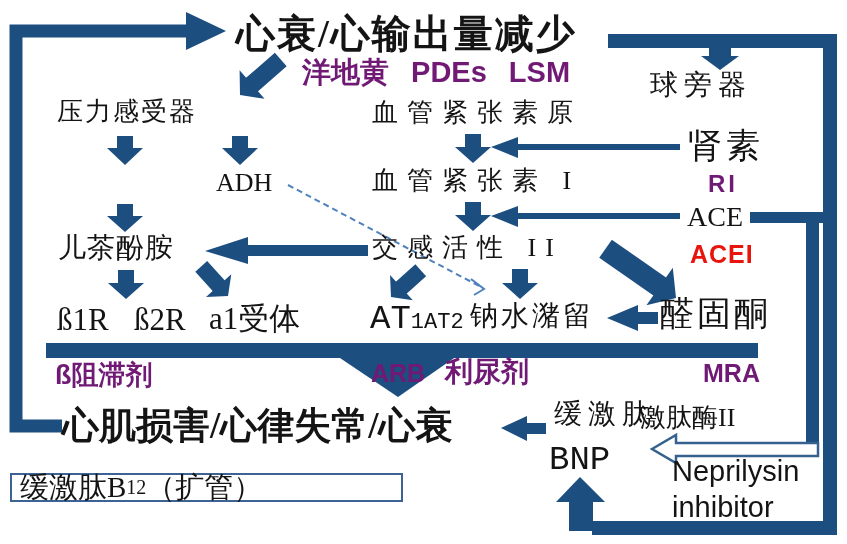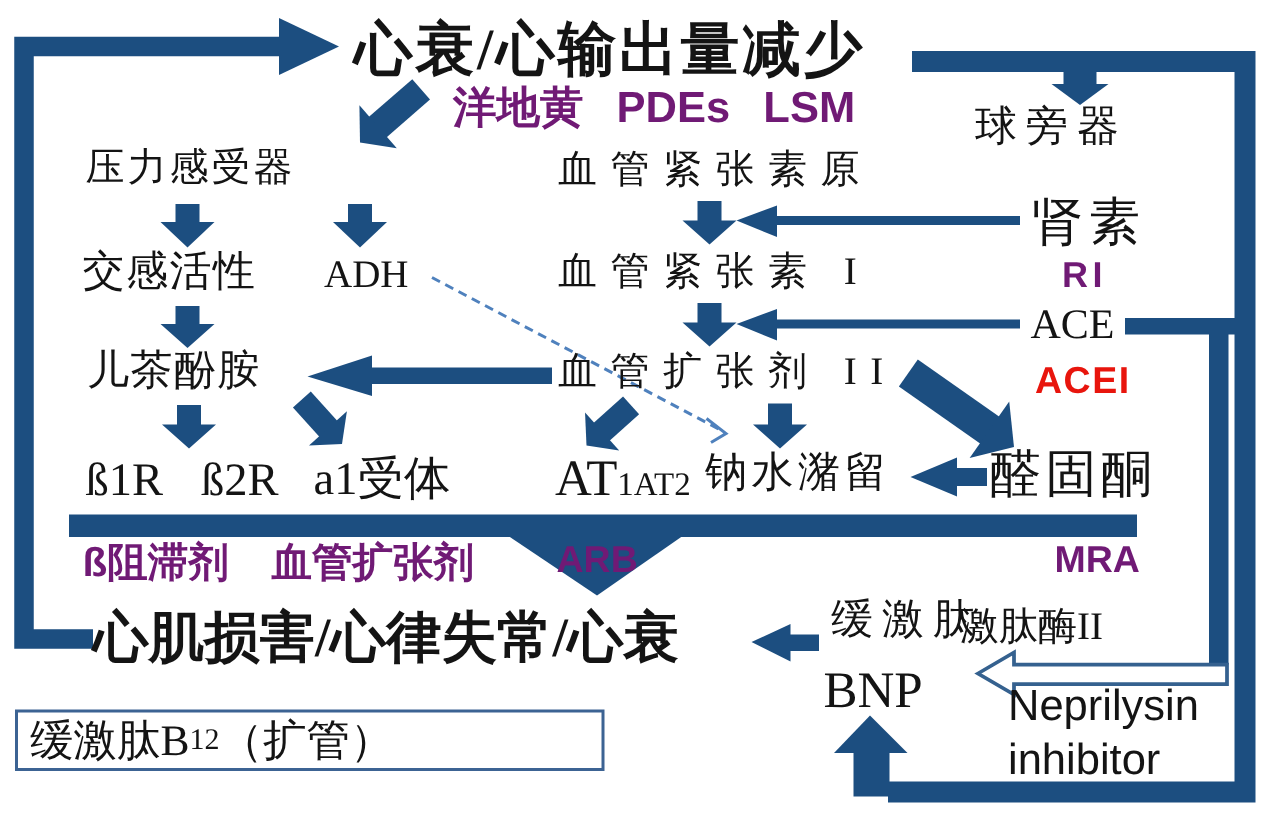--- a/index.html
+++ b/index.html
@@ -7,25 +7,25 @@
           font-family:"Liberation Serif","DejaVu Serif",serif;color:#141414;}
   #arrow-layer{position:absolute;left:0;top:0;z-index:1;}
   .t{position:absolute;z-index:2;white-space:nowrap;line-height:1.05;}
   .serif{font-family:"Liberation Serif","DejaVu Serif",serif;}
   .sans{font-family:"Liberation Sans","DejaVu Sans",sans-serif;}
   .bold{font-weight:bold;}
   .yellow{color:#701a75;}
   .red{color:#e8150d;}
   .blue-fill{fill:#1c4e80;}
   .blue-stroke{stroke:#1c4e80;fill:none;}
-  #footnote-box{position:absolute;z-index:2;left:10px;top:473px;width:393px;height:41px;
+  #footnote-box{position:absolute;z-index:2;left:10px;top:473px;width:393px;height:29px;
           border:2.5px solid #3c6393;display:flex;align-items:center;padding-left:8px;box-sizing:border-box;}
   .sub-small{font-size:20px;}
   .at-small{font-size:22px;}
-  .fs39{font-size:39px;} .fs37{font-size:37px;} .fs36{font-size:28px;} .fs34{font-size:34px;}
+  .fs39{font-size:39px;} .fs37{font-size:37px;} .fs36{font-size:28px;} .fs34{font-size:34px;font-family:Liberation Mono, monospace;}
   .fs33{font-size:28px;} .fs32{font-size:26px;} .fs31{font-size:31px;} .fs29{font-size:29px;}
   .fs28{font-size:28px;} .fs27{font-size:27px;} .fs25{font-size:25px;} .fs24{font-size:24px;}
 </style>
 </head>
 <body>
 
 <div id="canvas">
 
   <svg id="arrow-layer" width="847" height="544" viewBox="0 0 847 544">
 
@@ -134,43 +134,42 @@
     <g>
       <polygon points="652,449 676,435 676,443 818,443 818,456 676,456 676,463" fill="#ffffff" stroke="#35618f" stroke-width="2.5"></polygon>
     </g>
   </svg>
 
   <div class="t serif bold fs39" style="left:236px;top:14px;letter-spacing:2px;">心衰/心输出量减少</div>
 
   <div class="t sans bold fs29 yellow" style="left:302px;top:57px;word-spacing:14px;">洋地黄 PDEs LSM</div>
 
   <div class="t serif fs32" style="left:57px;top:98px;letter-spacing:2px;">压力感受器</div>
-  <div class="t serif fs33" style="left:55px;top:167px;letter-spacing:1px;">交感活性</div>
   <div class="t serif fs32" style="left:216px;top:169px;">ADH</div>
   <div class="t serif fs33" style="left:58px;top:233px;letter-spacing:1px;">儿茶酚胺</div>
   <div class="t serif fs31" style="left:57px;top:304px;">ß1R</div>
   <div class="t serif fs31" style="left:134px;top:304px;">ß2R</div>
   <div class="t serif fs31" style="left:209px;top:303px;">a1受体</div>
 
   <div class="t serif fs32" style="left:372px;top:99px;letter-spacing:9px;">血管紧张素原</div>
   <div class="t serif fs32" style="left:372px;top:167px;letter-spacing:9px;">血管紧张素 I</div>
-  <div class="t serif fs32" style="left:372px;top:234px;letter-spacing:9px;">血管扩张剂 II</div>
+  <div class="t serif fs32" style="left:372px;top:234px;letter-spacing:9px;">交感活性 II</div>
   <div class="t serif fs34" style="left:370px;top:302px;"><span>AT</span><span class="at-small">1AT2</span></div>
   <div class="t serif fs33" style="left:470px;top:301px;letter-spacing:3px;">钠水潴留</div>
   <div class="t serif fs34" style="left:660px;top:299px;letter-spacing:3px;">醛固酮</div>
 
   <div class="t serif fs33" style="left:650px;top:70px;letter-spacing:6px;">球旁器</div>
   <div class="t serif fs34" style="left:688px;top:131px;letter-spacing:4px;">肾素</div>
   <div class="t sans bold fs24 yellow" style="left:708px;top:171px;letter-spacing:3px;">RI</div>
   <div class="t serif fs33" style="left:687px;top:202px;">ACE</div>
   <div class="t sans bold fs25 red" style="left:690px;top:241px;letter-spacing:1px;">ACEI</div>
 
   <div class="t sans bold fs27 yellow" style="left:55px;top:361px;">ß阻滞剂</div>
-  <div class="t sans bold fs27 yellow" style="left:181px;top:361px;">血管扩张剂</div>
   <div class="t sans bold fs25 yellow" style="left:371px;top:360px;">ARB</div>
+  <div class="t sans bold fs28 yellow" style="left:445px;top:357px;">利尿剂</div>
   <div class="t sans bold fs25 yellow" style="left:703px;top:360px;">MRA</div>
 
   <div class="t serif bold fs37" style="left:62px;top:407px;">心肌损害/心律失常/心衰</div>
   <div class="t serif fs36" style="left:554px;top:399px;letter-spacing:6px;">缓激肽</div>
   <div class="t serif fs32" style="left:640px;top:404px;">激肽酶II</div>
   <div class="t serif fs34" style="left:549px;top:443px;">BNP</div>
   <div class="t sans fs29" style="left:672px;top:456px;">Neprilysin</div>
   <div class="t sans fs29" style="left:672px;top:492px;">inhibitor</div>
 
   <div id="footnote-box" class="serif fs29">

